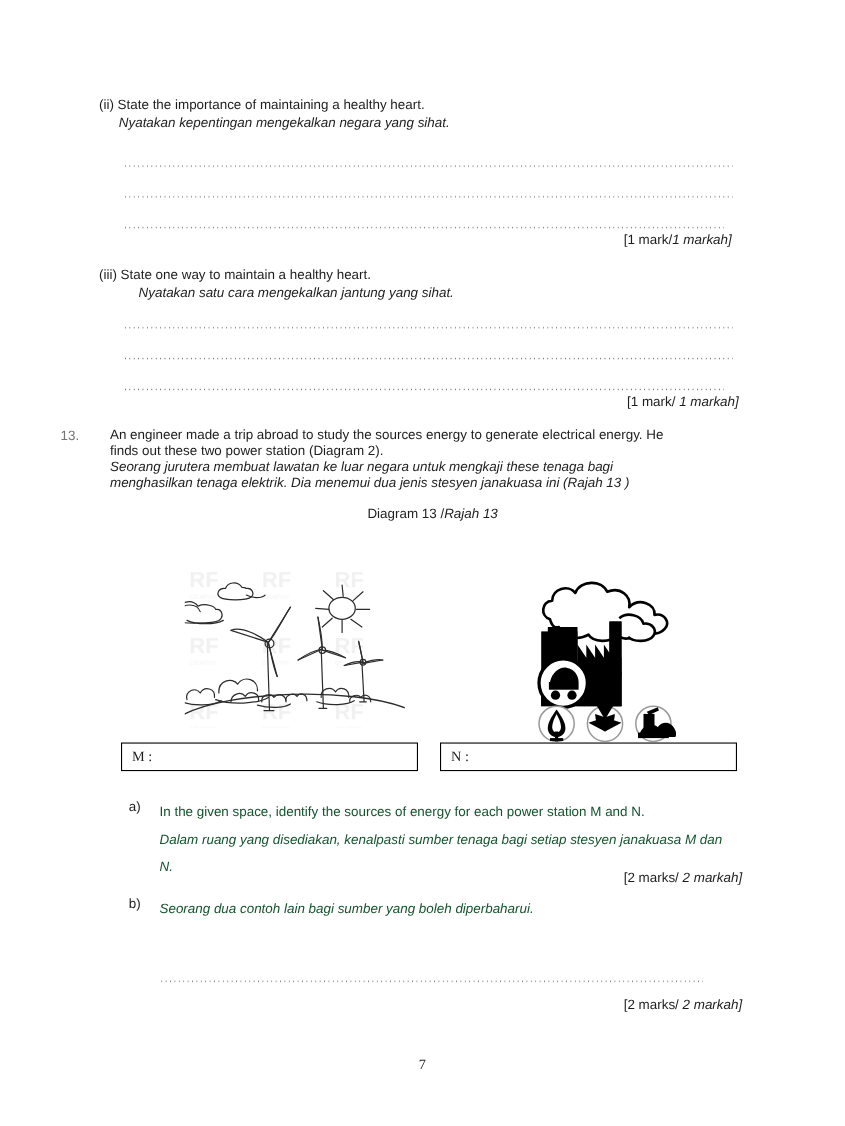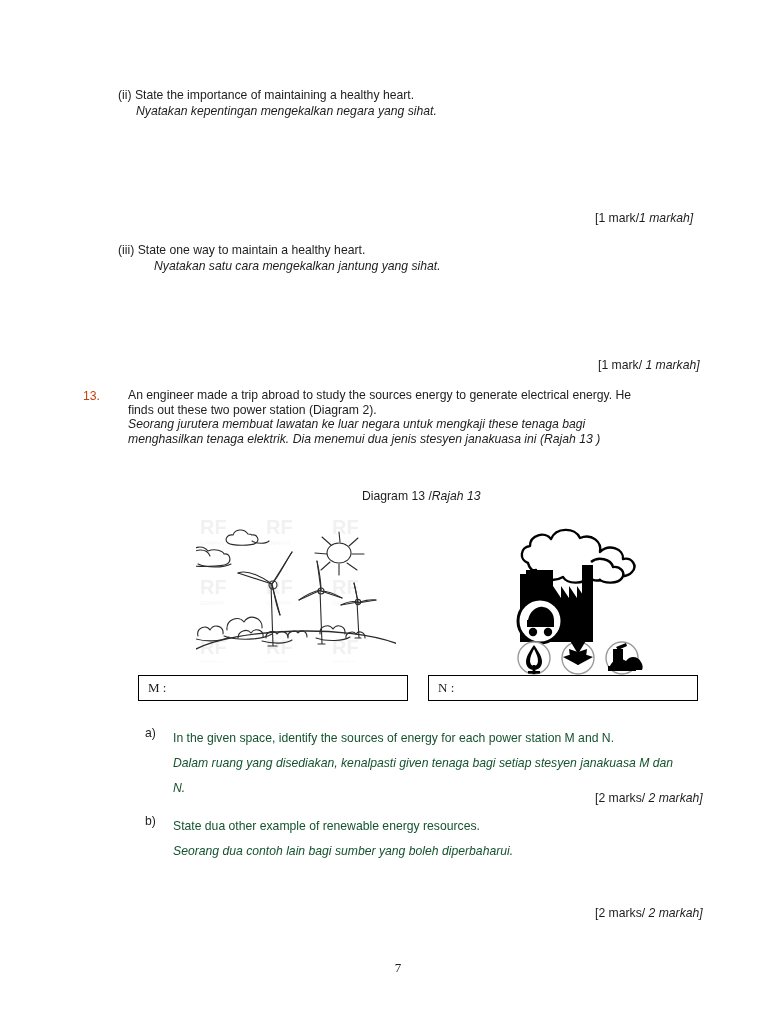--- a/index.html
+++ b/index.html
@@ -11,21 +11,20 @@
     width: 768px;
     height: 1024px;
     position: relative;
     font-family: "Liberation Sans", sans-serif;
     color: #231f20;
     overflow: hidden;
   }
   .page {
     position: absolute;
     inset: 0;
-    margin-left: 28px;
   }
 
   
   .abs { position: absolute; }
   .en {
     font-size: 12.2px;
     line-height: 16px;
     color: #1d1d1d;
     white-space: nowrap;
   }
@@ -49,21 +48,21 @@
     height: 2px;
     background-image: radial-gradient(circle, #5d5d5d 0.6px, rgba(0,0,0,0) 0.7px);
     background-size: 4px 2px;
     background-repeat: repeat-x;
     background-position: 0 center;
   }
 
   
   .qnum {
     font-size: 12.2px;
-    color: #c2410c;
+    color: #737373;
   }
   .qbody {
     position: absolute;
     left: 100px;
     width: 590px;
     font-size: 12.2px;
     line-height: 14.5px;
     color: #1d1d1d;
   }
   .qbody .ml { font-style: italic; display: block; }
@@ -152,21 +151,21 @@
 
   <div class="qnum abs" style="left:55px; top:389px;">13.</div>
 
   <div class="qbody" style="top:388px;">
     <span>An engineer made a trip abroad to study the sources energy to generate electrical energy. He</span>
     <span style="display:block;">finds out these two power station (Diagram 2).</span>
     <span class="ml">Seorang jurutera membuat lawatan ke luar negara untuk mengkaji these tenaga bagi</span>
     <span class="ml">menghasilkan tenaga elektrik. Dia menemui dua jenis stesyen janakuasa ini (Rajah 13 )</span>
   </div>
 
-  <div class="caption" style="left:334px; top:489px;"><span>Diagram 13 /</span><span class="rj">Rajah 13</span></div>
+  <div class="caption" style="left:334px; top:460px;"><span>Diagram 13 /</span><span class="rj">Rajah 13</span></div>
 
   <div class="illus" style="left:168px; top:512px; width:200px; height:150px;">
     <svg width="200" height="150" viewBox="0 0 200 150" aria-hidden="true">
       <defs>
         <pattern id="rfwm" width="66" height="60" patternUnits="userSpaceOnUse">
           <text x="4" y="22" font-family="Liberation Sans, sans-serif" font-size="20" font-weight="bold" fill="#e2e2e2">RF</text>
           <text x="4" y="33" font-family="Liberation Sans, sans-serif" font-size="6" fill="#e8e8e8">GRAPHY</text>
         </pattern>
       </defs>
       <rect x="0" y="0" width="200" height="150" fill="#ffffff"></rect>
@@ -296,28 +295,27 @@
   <div class="ansbox" style="left:110px; top:675px; width:270px; height:26px;">
     <span>M :</span>
   </div>
   <div class="ansbox" style="left:400px; top:675px; width:270px; height:26px;">
     <span>N :</span>
   </div>
 
   <div class="sublabel" style="left:117px; top:726px;">a)</div>
   <div class="subtext" style="top:726px;">
     <span>In the given space, identify the sources of energy for each power station M and N.</span>
-    <span class="ml">Dalam ruang yang disediakan, kenalpasti given tenaga bagi setiap stesyen janakuasa M dan</span>
+    <span class="ml">Dalam ruang yang disediakan, kenalpasti sumber tenaga bagi setiap stesyen janakuasa M dan</span>
     <span class="ml">N.</span>
   </div>
   <div class="marks abs" style="left:567px; top:791px;"><span>[2 marks/ </span><i>2 markah]</i></div>
 
   <div class="sublabel" style="left:117px; top:814px;">b)</div>
   <div class="subtext" style="top:814px;">
-    <span>State dua other example of  renewable energy resources.</span>
     <span class="ml">Seorang dua contoh lain bagi sumber yang boleh diperbaharui.</span>
   </div>
 
   <div class="dots" style="left:145px; top:891px; width:494px;"></div>
 
   <div class="marks abs" style="left:567px; top:906px;"><span>[2 marks/ </span><i>2 markah]</i></div>
 
   <div class="pageno" style="top:960px;">7</div>
 
 </div>

